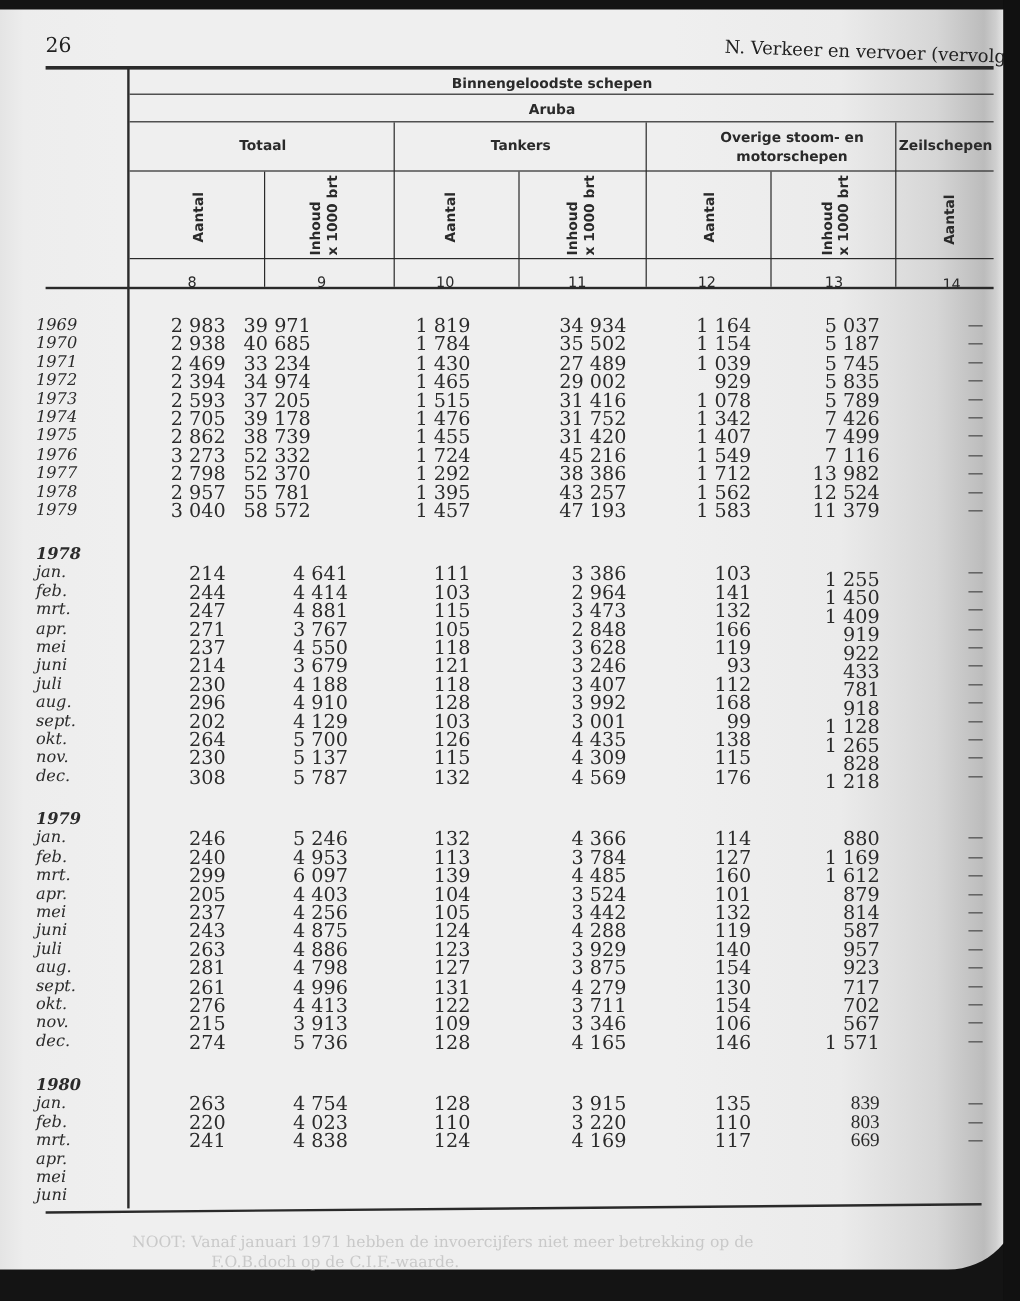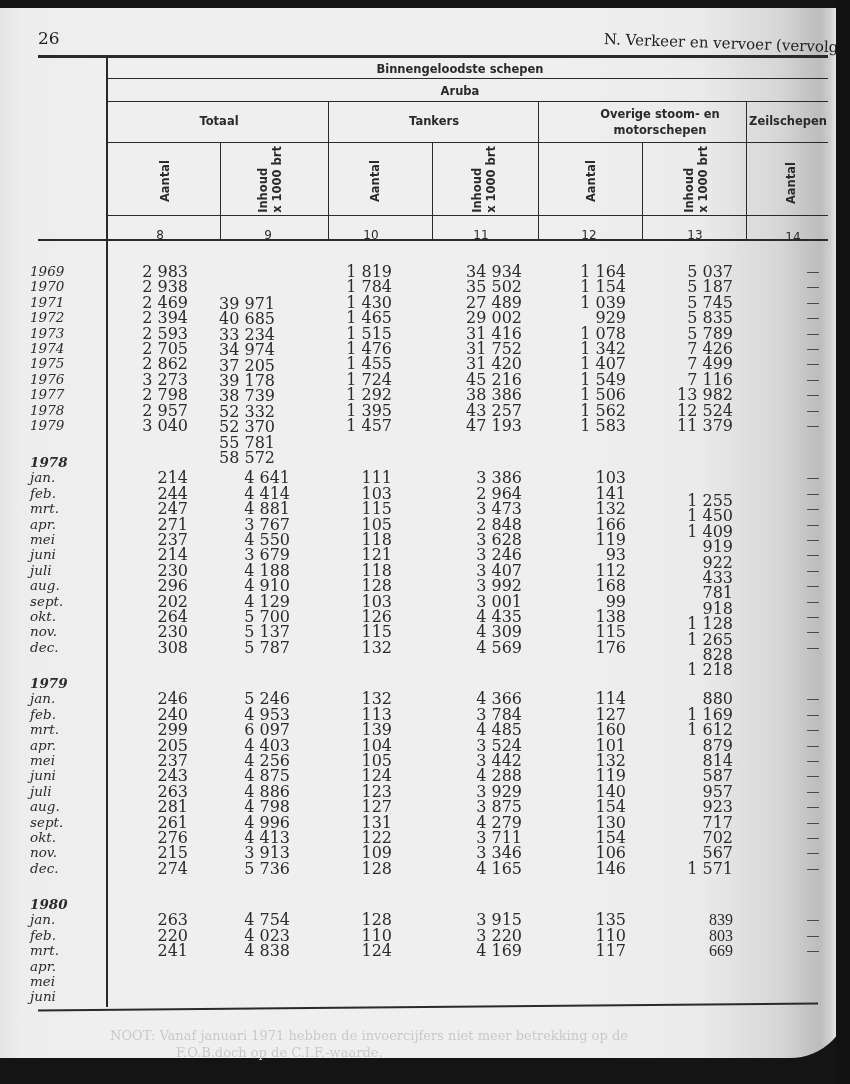--- a/index.html
+++ b/index.html
@@ -98,21 +98,21 @@
       <div>2 469</div>
       <div>2 394</div>
       <div>2 593</div>
       <div>2 705</div>
       <div>2 862</div>
       <div>3 273</div>
       <div>2 798</div>
       <div>2 957</div>
       <div>3 040</div>
     </div>
-    <div class="col" style="top: 264px; right: 575px; margin-top: 32px;">
+    <div class="col" style="top: 264px; right: 591px;">
       <div>39 971</div>
       <div>40 685</div>
       <div>33 234</div>
       <div>34 974</div>
       <div>37 205</div>
       <div>39 178</div>
       <div>38 739</div>
       <div>52 332</div>
       <div>52 370</div>
       <div>55 781</div>
@@ -146,21 +146,21 @@
     </div>
     <div class="col" style="top: 264px; right: 224px;">
       <div>1 164</div>
       <div>1 154</div>
       <div>1 039</div>
       <div>929</div>
       <div>1 078</div>
       <div>1 342</div>
       <div>1 407</div>
       <div>1 549</div>
-      <div>1 506</div>
+      <div>1 712</div>
       <div>1 562</div>
       <div>1 583</div>
     </div>
     <div class="col" style="top: 264px; right: 117px;">
       <div>5 037</div>
       <div>5 187</div>
       <div>5 745</div>
       <div>5 835</div>
       <div>5 789</div>
       <div>7 426</div>
@@ -261,21 +261,21 @@
       <div>166</div>
       <div>119</div>
       <div>93</div>
       <div>112</div>
       <div>168</div>
       <div>99</div>
       <div>138</div>
       <div>115</div>
       <div>176</div>
     </div>
-    <div class="col" style="top: 493px; right: 117px;">
+    <div class="col" style="top: 475px; right: 117px;">
       <div>1 255</div>
       <div>1 450</div>
       <div>1 409</div>
       <div>919</div>
       <div>922</div>
       <div>433</div>
       <div>781</div>
       <div>918</div>
       <div>1 128</div>
       <div>1 265</div>

